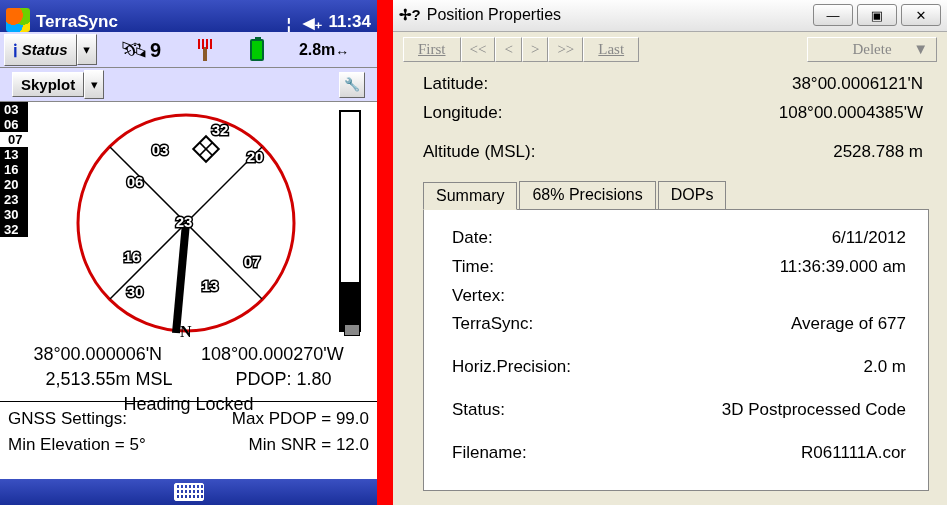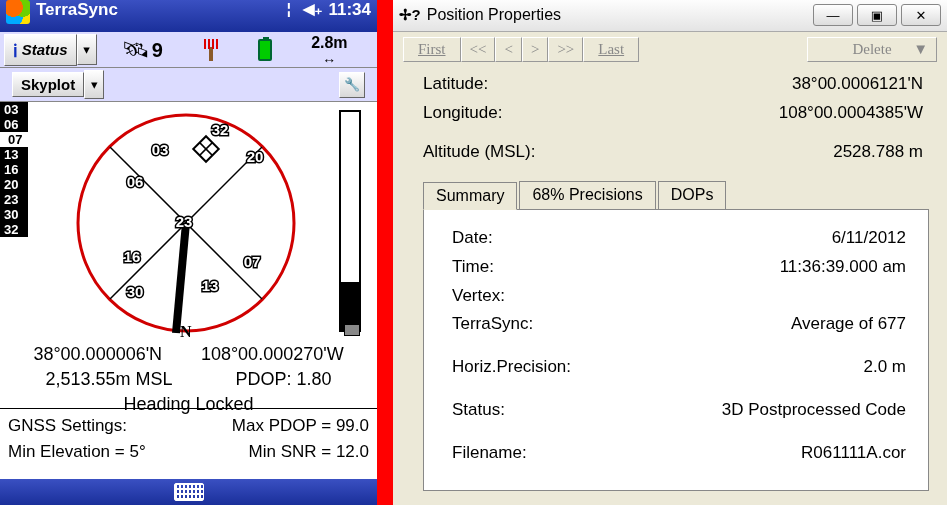--- a/index.html
+++ b/index.html
@@ -16,21 +16,21 @@
     width: 385px; height: 505px;
     background: #fff;
     display: flex; flex-direction: column;
     border-right: 8px solid red;
     position: relative;
   }
   .pda-titlebar {
     height: 32px;
     background: linear-gradient(#3a50c2, #1a2f9a);
     color: #fff;
-    display: flex; align-items: flex-start;
+    display: flex; align-items: flex-end;
     padding: 0 6px;
     font-weight: bold;
     font-size: 17px;
   }
   .pda-titlebar .winlogo {
     width: 24px; height: 24px;
     margin-right: 6px;
     background:
       radial-gradient(circle at 30% 30%, #ff6b00 40%, transparent 41%),
       radial-gradient(circle at 70% 30%, #6cd000 40%, transparent 41%),
@@ -69,21 +69,21 @@
   }
   .tb-icons { flex:1; display:flex; align-items:center; justify-content:space-around; padding:0 6px;}
   .sat-icon { font-size:22px; }
   .sat-count { font-size:20px; font-weight:bold; margin-left:2px;}
   .tower { width:18px; height:22px; position:relative; }
   .tower::before { content:""; position:absolute; bottom:0; left:7px; width:4px; height:14px; background:#8a5a2a;}
   .tower::after  { content:""; position:absolute; top:0; left:2px; width:14px; height:10px;
     background: repeating-linear-gradient(90deg,#d00 0 2px,transparent 2px 4px);}
   .battery { width:14px; height:22px; border:2px solid #063; border-radius:2px; position:relative; background:#0c0;}
   .battery::before{content:"";position:absolute;top:-4px;left:3px;width:6px;height:3px;background:#063;}
-  .accuracy { font-size:16px; font-weight:bold; display:flex; flex-direction:column; align-items:center; line-height:1;}
+  .accuracy { font-size:16px; font-weight:bold; display:flex; flex-direction:row; align-items:center; line-height:1;}
   .accuracy .harr{font-size:14px;}
   .pda-toolbar2 {
     background:#dcdcff; height:34px; border-bottom:1px solid #888;
     display:flex; align-items:center; padding:2px 12px;
   }
   .wrench {
     margin-left:auto; width:26px; height:26px;
     border:1px solid #666; border-top-color:#fff; border-left-color:#fff;
     background:linear-gradient(#fefefe,#d8d8d8);
     display:flex;align-items:center;justify-content:center;
@@ -120,21 +120,21 @@
     background:#888; border:1px solid #000;
   }
   .pos-text {
     position:absolute; left:0; right:0; top:240px;
     font-size:18px;  text-align:center; line-height:1.4;
   }
   .pos-text .row { display:flex; justify-content:space-around; padding:0 14px;}
   .pos-text .hdg { font-size:18px; }
   .settings {
     border-top:1px solid #000;
-    padding:4px 8px 15px 8px;
+    padding:4px 8px 22px 8px;
     font-size:17px;
     background:#fff;
   }
   .settings .row{ display:flex; justify-content:space-between; line-height:1.5;}
   .pda-bottombar{
     height:26px; background:linear-gradient(#3a50c2,#1a2f9a);
     display:flex; align-items:center; justify-content:center;
   }
   .kbd-icon {
     width:30px;height:18px;border:1px solid #fff;border-radius:2px;

